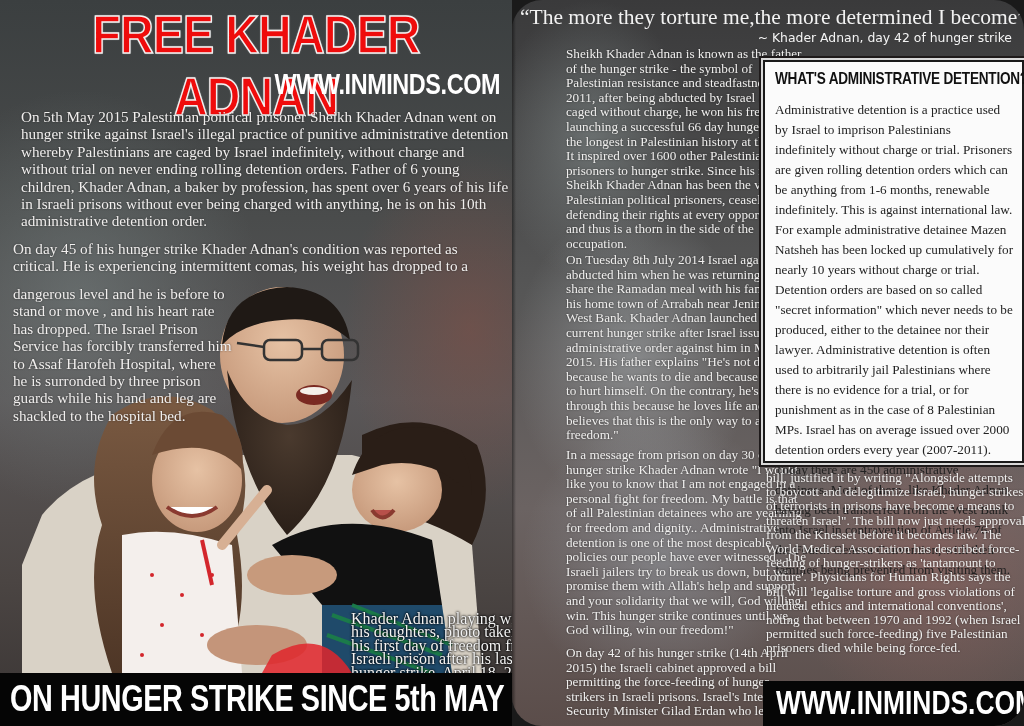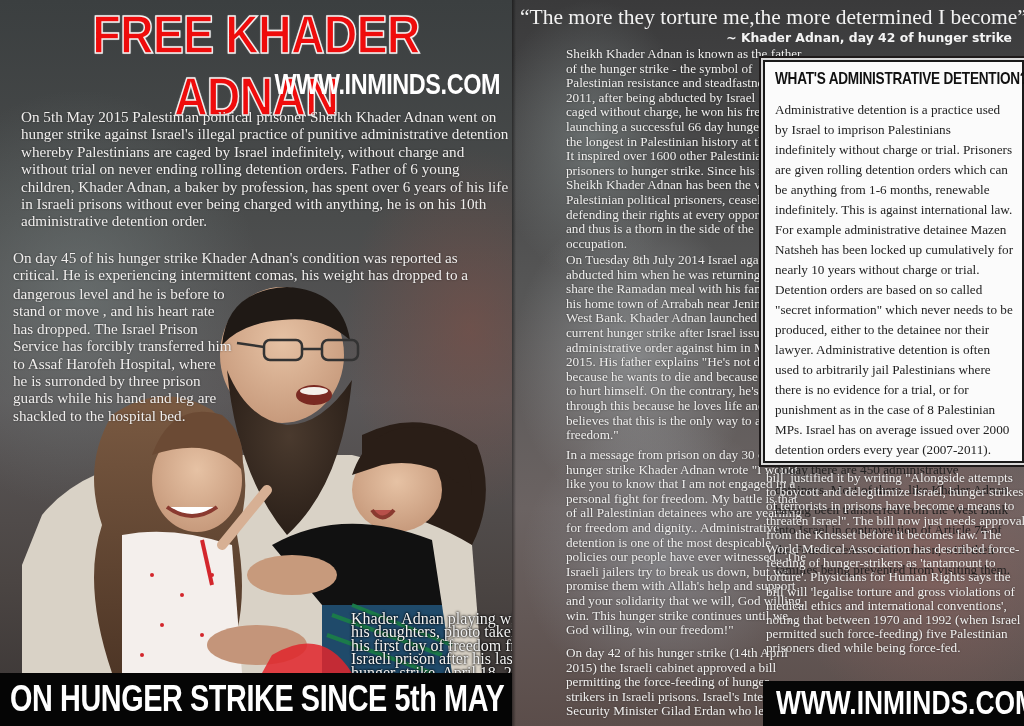--- a/index.html
+++ b/index.html
@@ -17,20 +17,21 @@
       linear-gradient(180deg, #3b3f40 0%, #4a4c4c 30%, #5a5758 55%, #4b4543 80%, #3a3534 100%);
   }
   .page-right {
     left: 512px;
     background:
       radial-gradient(ellipse 170px 220px at 120px 360px, rgba(170,175,178,0.55), transparent 70%),
       radial-gradient(ellipse 200px 200px at 150px 560px, rgba(160,170,180,0.45), transparent 70%),
       radial-gradient(ellipse 220px 220px at 420px 560px, rgba(150,100,95,0.55), transparent 70%),
       radial-gradient(ellipse 140px 200px at 80px 140px, rgba(140,150,150,0.5), transparent 70%),
       linear-gradient(180deg, #3a3a3b 0%, #565656 40%, #6b6362 70%, #5b4d4a 100%);
+    border-radius: 30px;
   }
   .page-right::before {
     content: ""; position: absolute; left: 0; top: 0; width: 4px; height: 100%;
     background: linear-gradient(90deg, rgba(0,0,0,0.45), transparent);
   }
 
   
   .title {
     position: absolute; left: 10px; top: 4px; width: 492px;
     font-family: "Liberation Sans", "DejaVu Sans", sans-serif;
@@ -47,21 +48,21 @@
     font-family: "Liberation Sans", "DejaVu Sans", sans-serif;
     font-weight: bold; font-size: 30px; color: #fff;
     transform: scaleX(0.78); transform-origin: right top;
     letter-spacing: -0.5px; line-height: 34px;
   }
   .para {
     position: absolute; color: #f1efee; font-size: 15.2px; line-height: 17.4px;
     text-shadow: 0 0 2px rgba(0,0,0,0.55);
   }
   .para1 { left: 21px; top: 108px; width: 490px; }
-  .para2a { left: 13px; top: 249px; width: 490px; }
+  .para2a { left: 13px; top: 240px; width: 490px; }
   .para2b { left: 13px; top: 285px; width: 220px; }
 
   .photo {
     position: absolute; left: 22px; top: 285px; width: 490px; height: 388px;
   }
   .caption {
     position: absolute; left: 319px; top: 612px; width: 190px;
     color: #f3f3f3; font-size: 16px; line-height: 13.4px;
     text-shadow: 0 0 3px #000, 0 0 2px #000;
     margin-left: 32px;
@@ -79,21 +80,21 @@
   }
 
   
   .quote {
     position: absolute; left: 8px; top: 4px; white-space: nowrap;
     font-family: "Liberation Serif", "DejaVu Serif", serif;
     font-size: 21.5px; color: #f2f2f2; line-height: 26px;
   }
   .quote-attr {
     position: absolute; right: 12px; top: 30px; white-space: nowrap;
-    font-family: "DejaVu Sans", sans-serif; font-weight: bold;
+    font-family: "DejaVu Sans", sans-serif; font-weight: normal;
     font-size: 12.4px; color: #f4f4f4;
   }
   .rcol { position: absolute; left: 10px; width: 244px; color: #f1f0ef;
     font-size: 13.2px; line-height: 14.6px; text-shadow: 0 0 2px rgba(0,0,0,0.5); margin-left: 44px; }
   .rp1 { top: 47px; }
   .rp2 { top: 253px; }
   .rp3 { top: 448px; }
   .rp4 { top: 646px; }
 
   .def-box {

